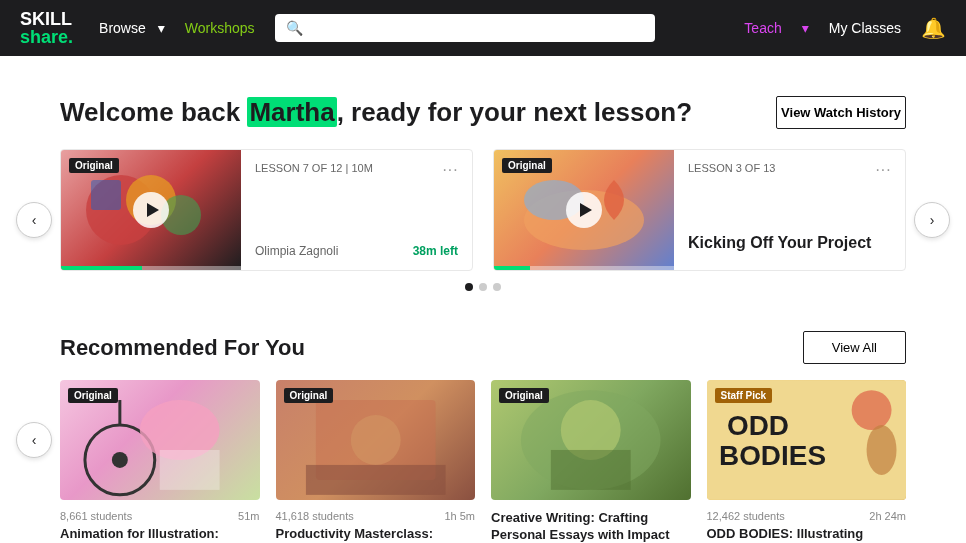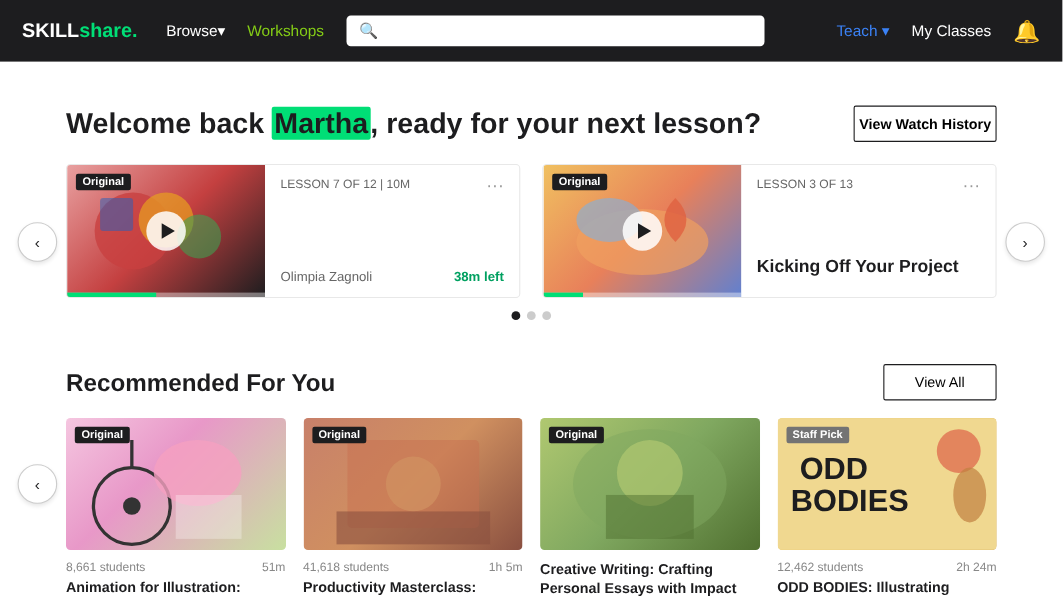--- a/index.html
+++ b/index.html
@@ -9,35 +9,35 @@
     .navbar {
       display: flex;
       align-items: center;
       background: #1d1d1f;
       padding: 0 20px;
       height: 56px;
       gap: 20px;
     }
     .logo {
       display: flex;
-      flex-direction: row;
+      flex-direction: column;
       color: #fff;
       font-weight: 900;
       font-size: 18px;
       line-height: 1;
       margin-right: 6px;
     }
     .logo-bottom { color: #00de76; }
     .nav-browse {
       display: flex;
       align-items: center;
       color: #fff;
       font-size: 14px;
       cursor: pointer;
-      gap: 0;
+      gap: 12px;
     }
     .nav-workshops {
       color: #84cc16;
       font-size: 14px;
       cursor: pointer;
     }
     .search-bar {
       display: flex;
       align-items: center;
       background: #fff;
@@ -57,24 +57,24 @@
     }
     .nav-right {
       display: flex;
       align-items: center;
       gap: 20px;
       margin-left: auto;
     }
     .nav-teach {
       display: flex;
       align-items: center;
-      color: #3b82f6;
+      color: #d946ef;
       font-size: 14px;
       cursor: pointer;
-      gap: 4px;
+      gap: 20px;
     }
     .nav-my-classes {
       color: #fff;
       font-size: 14px;
       cursor: pointer;
     }
     .nav-bell {
       color: #fff;
       font-size: 20px;
       cursor: pointer;
@@ -321,21 +321,21 @@
       position: absolute;
       top: 8px;
       left: 8px;
       background: #1d1d1f;
       color: #fff;
       font-size: 10px;
       font-weight: 700;
       padding: 2px 6px;
       border-radius: 2px;
     }
-    .rec-badge.staff-pick { background: #737373; }
+    .rec-badge.staff-pick { background: #a16207; }
     .rec-meta {
       font-size: 11px;
       color: #888;
       margin-bottom: 4px;
       display: flex;
       justify-content: space-between;
     }
     .rec-title {
       font-size: 13px;
       font-weight: 700;

